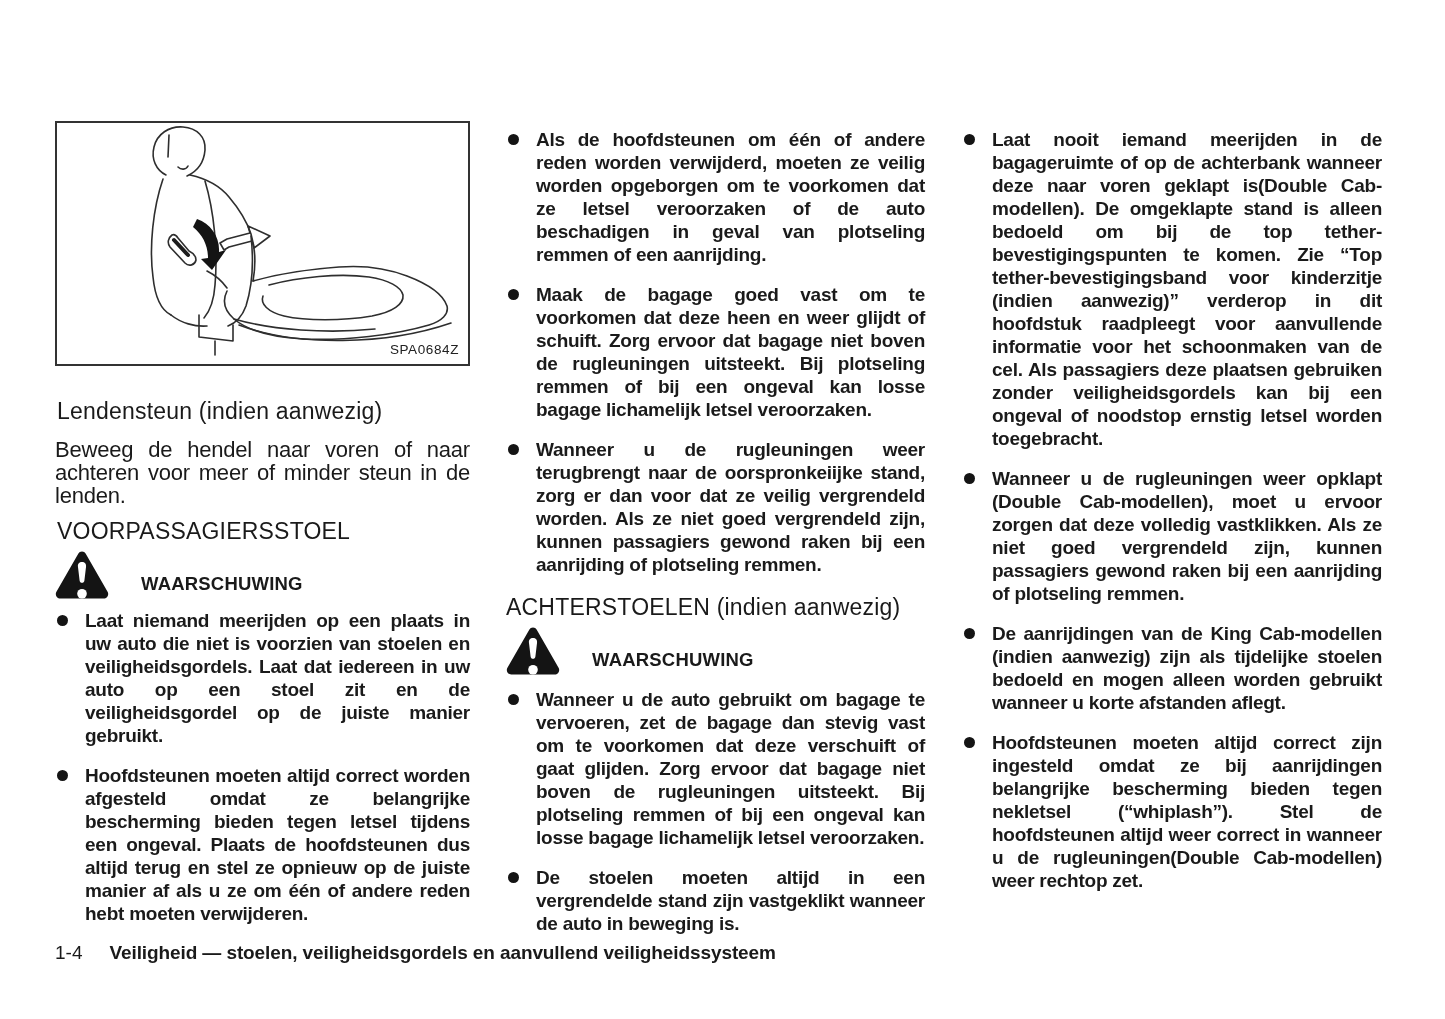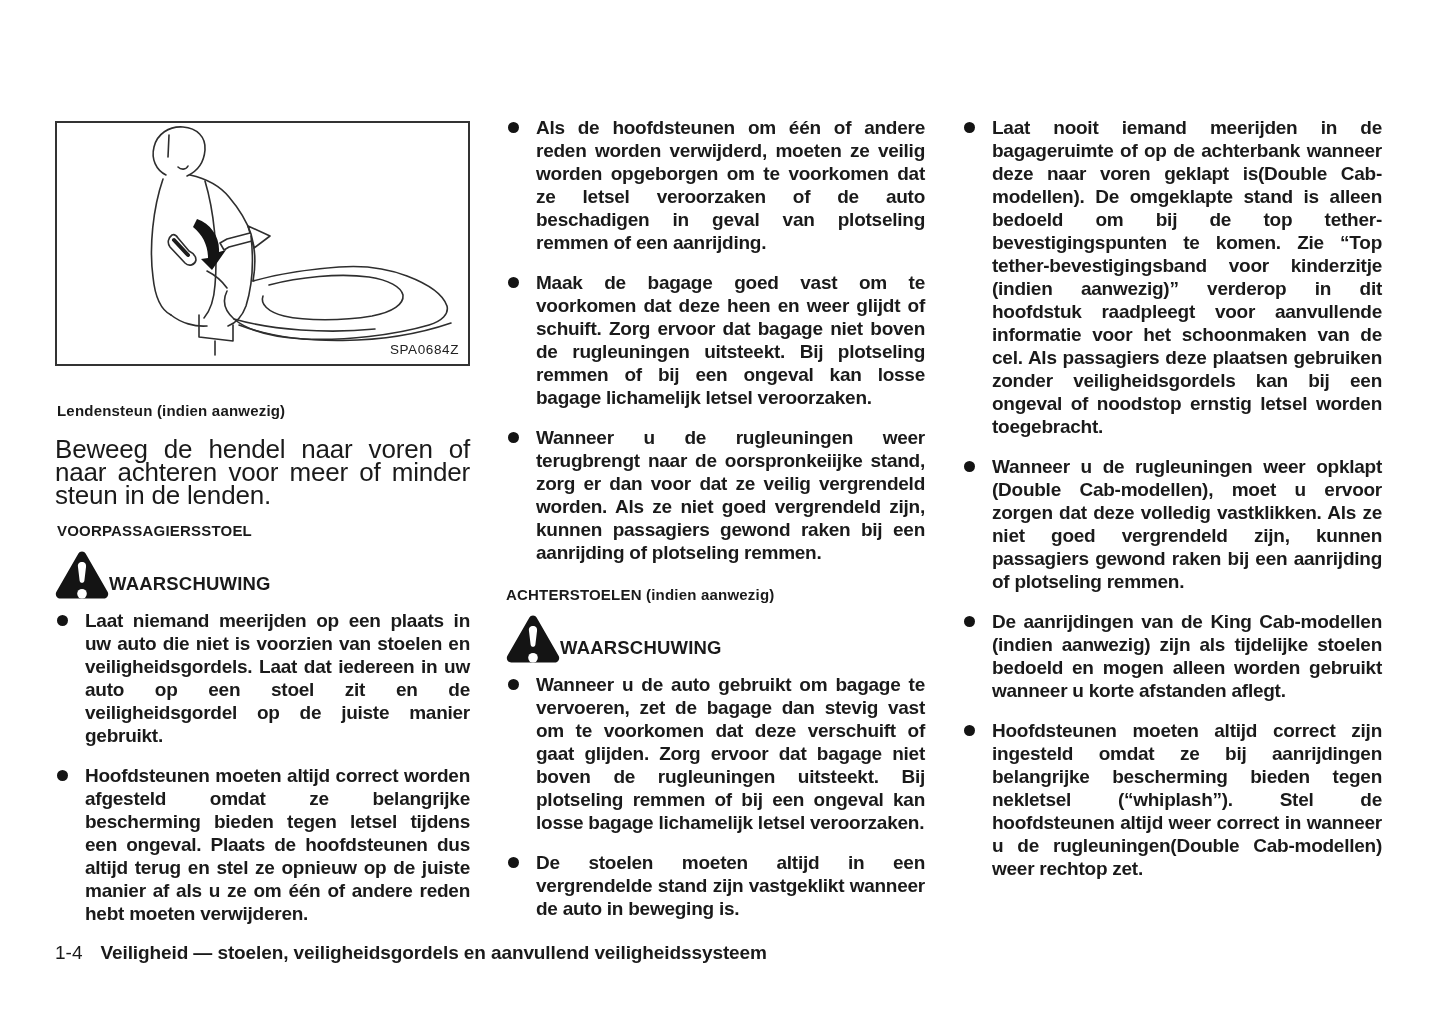--- a/index.html
+++ b/index.html
@@ -27,41 +27,41 @@
   .figure svg { position: absolute; left: 0; top: 0; }
   .figure-caption {
     position: absolute;
     right: 9px; bottom: 7px;
     font-size: 13.5px;
     letter-spacing: 0.6px;
     color: #222;
   }
 
   .section-heading {
-    font-size: 15px;
-    font-weight: 700;
+    font-size: 23px;
+    font-weight: 400;
     line-height: 28px;
     letter-spacing: 0.2px;
     margin: 0 0 13px 2px;
     white-space: nowrap;
   }
   .section-heading.caps { margin-bottom: 5px; }
 
   .body-text {
-    font-size: 26px;
+    font-size: 22px;
     line-height: 23px;
     letter-spacing: -0.2px;
     text-align: justify;
     margin: 0 0 10px 0;
   }
 
   .warning-head {
     display: flex;
     align-items: flex-end;
-    gap: 0;
+    gap: 32px;
     height: 50px;
     margin: 2px 0 9px 0;
   }
   .warning-label {
     font-size: 18.5px;
     font-weight: 700;
     letter-spacing: 0.2px;
     padding-bottom: 5px;
   }
 
@@ -76,29 +76,29 @@
     letter-spacing: -0.25px;
     text-align: justify;
   }
   .bullet .dot {
     position: absolute;
     left: 2px; top: 6px;
     width: 11px; height: 11px;
     border-radius: 50%;
     background: #141414;
   }
-  .col-mid .bullet-list, .col-right .bullet-list { margin-top: 0; }
+  .col-mid .bullet-list, .col-right .bullet-list { margin-top: 12px; }
   .mid-heading { margin: 5px 0 6px 0; }
 
   .page-footer {
     position: absolute;
     left: 55px; top: 941px;
     display: flex;
     align-items: center;
-    gap: 18px;
+    gap: 27px;
     font-size: 19px;
     line-height: 23px;
   }
   .page-footer .footer-title { font-weight: 700; letter-spacing: -0.1px; }
 
   .warn-icon { flex: 0 0 auto; }
 </style>
 </head>
 <body>
 

